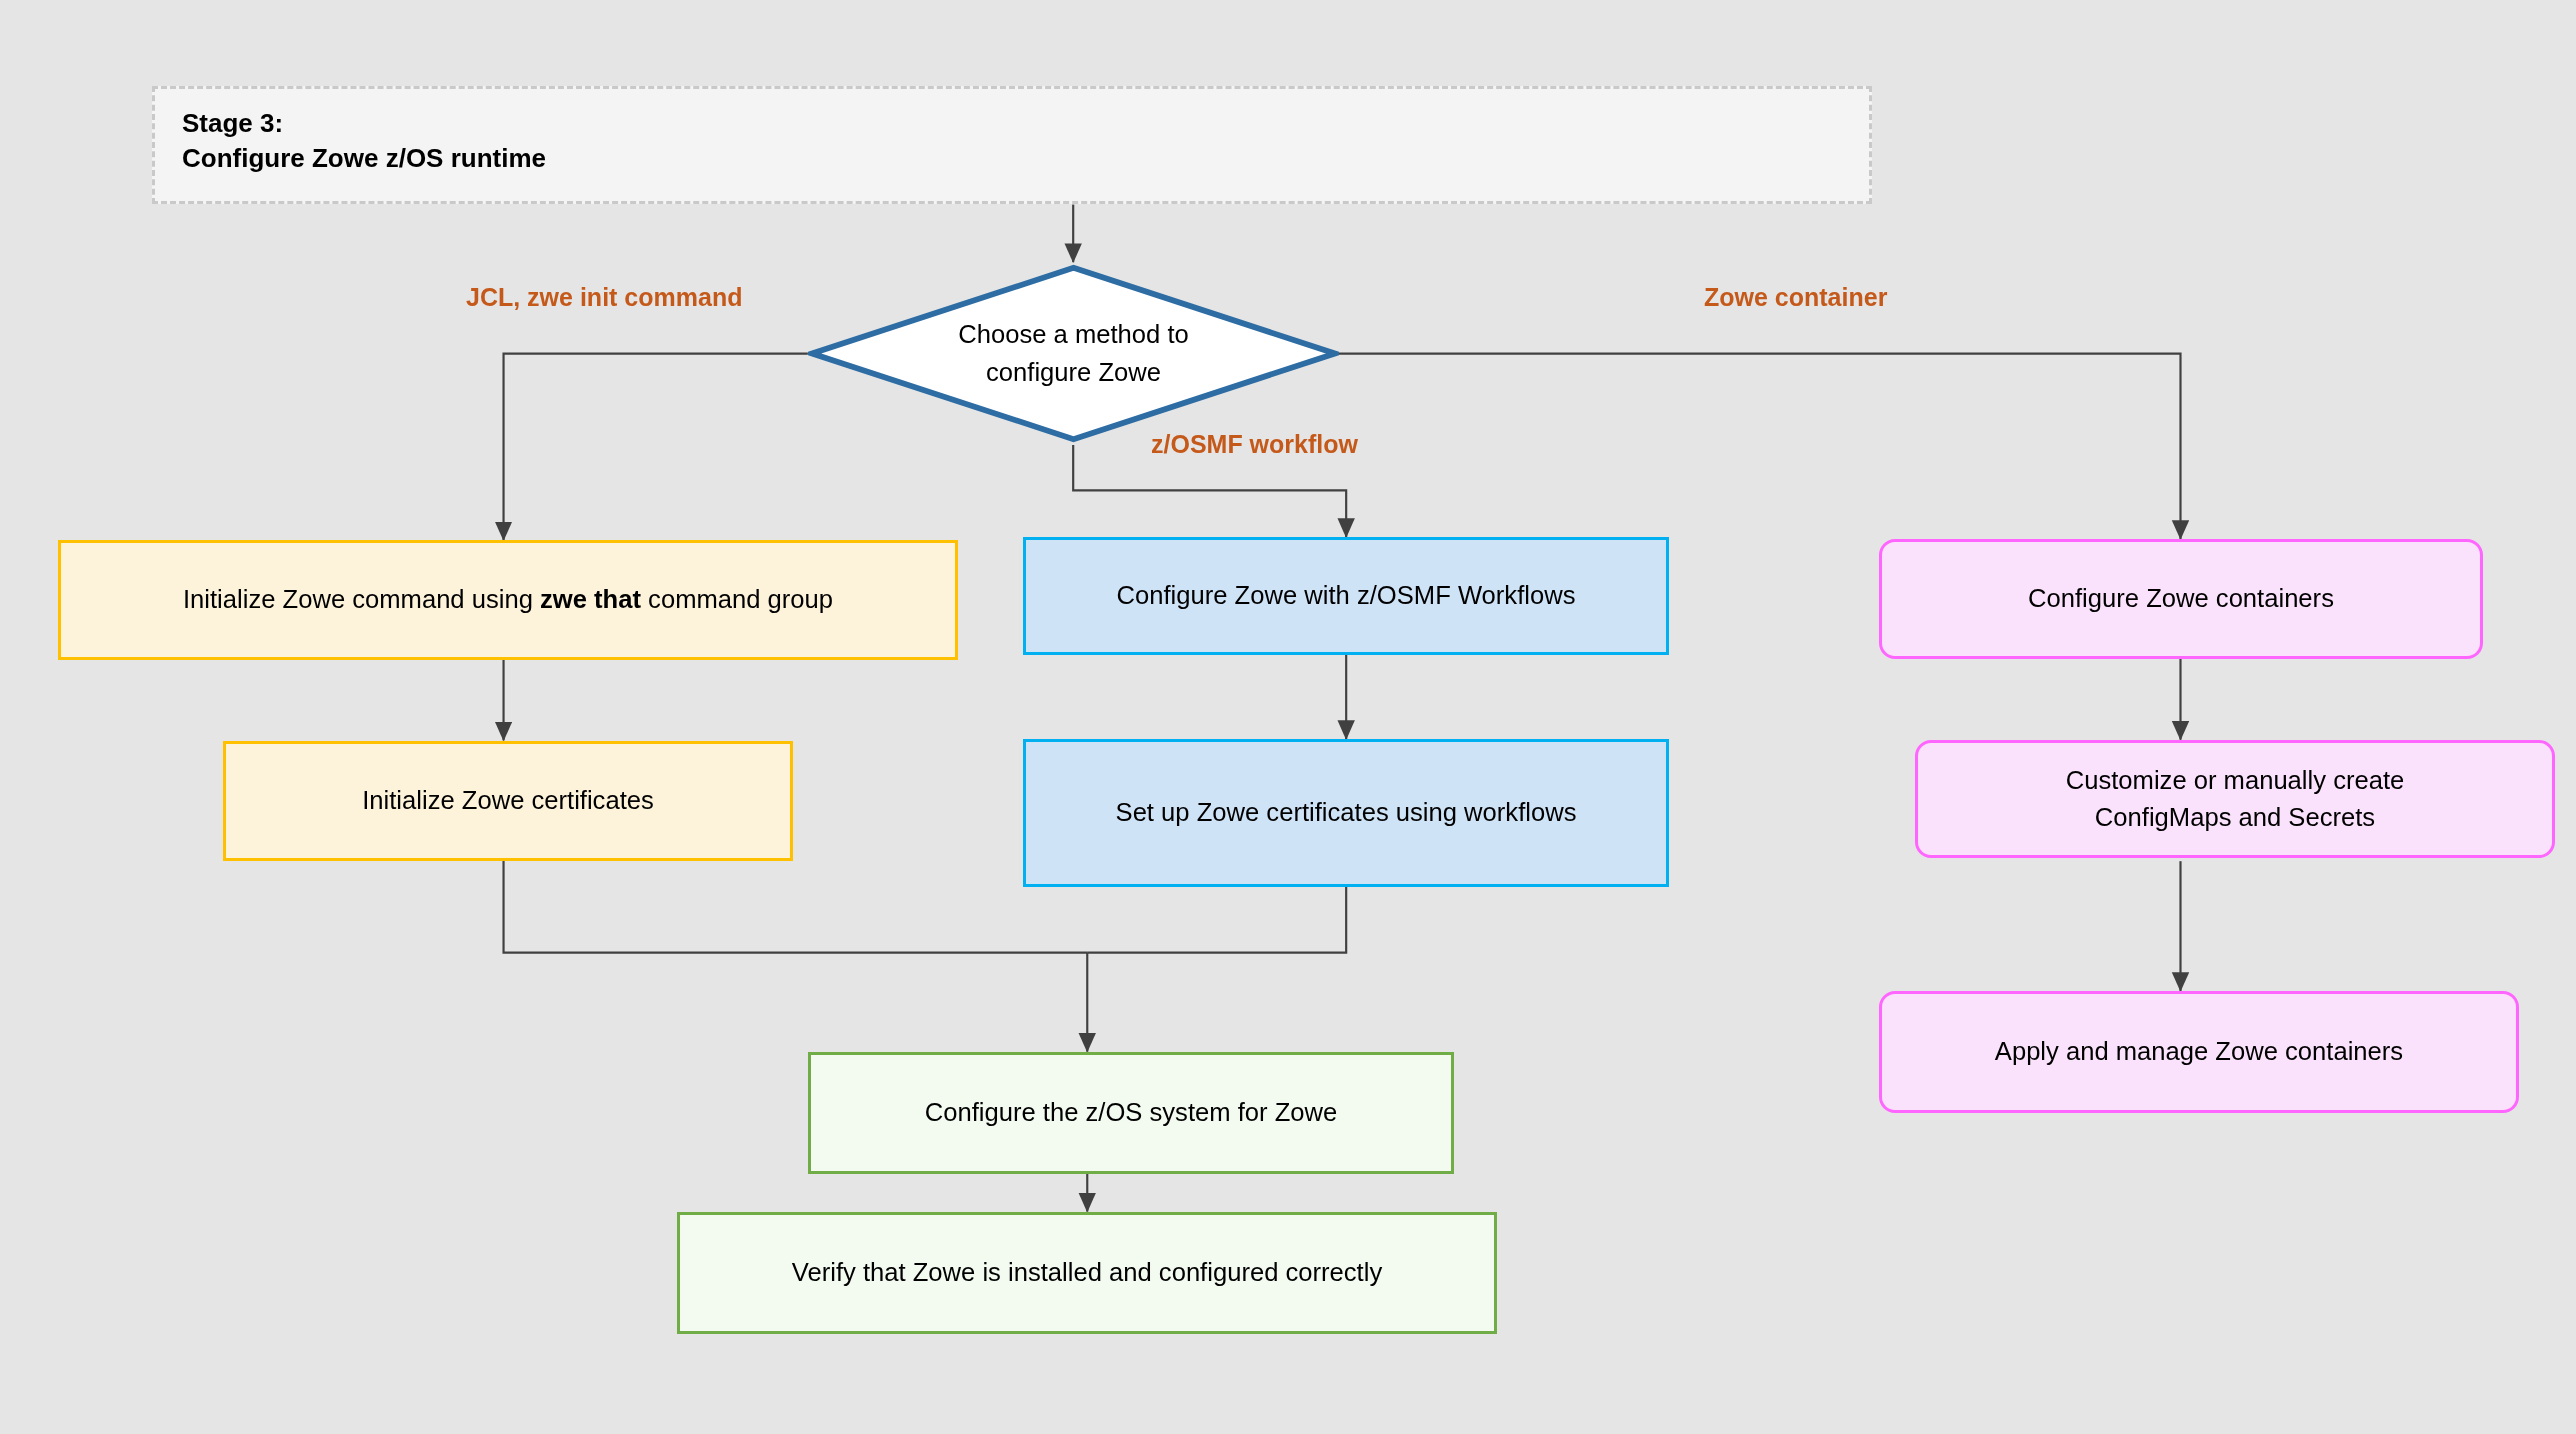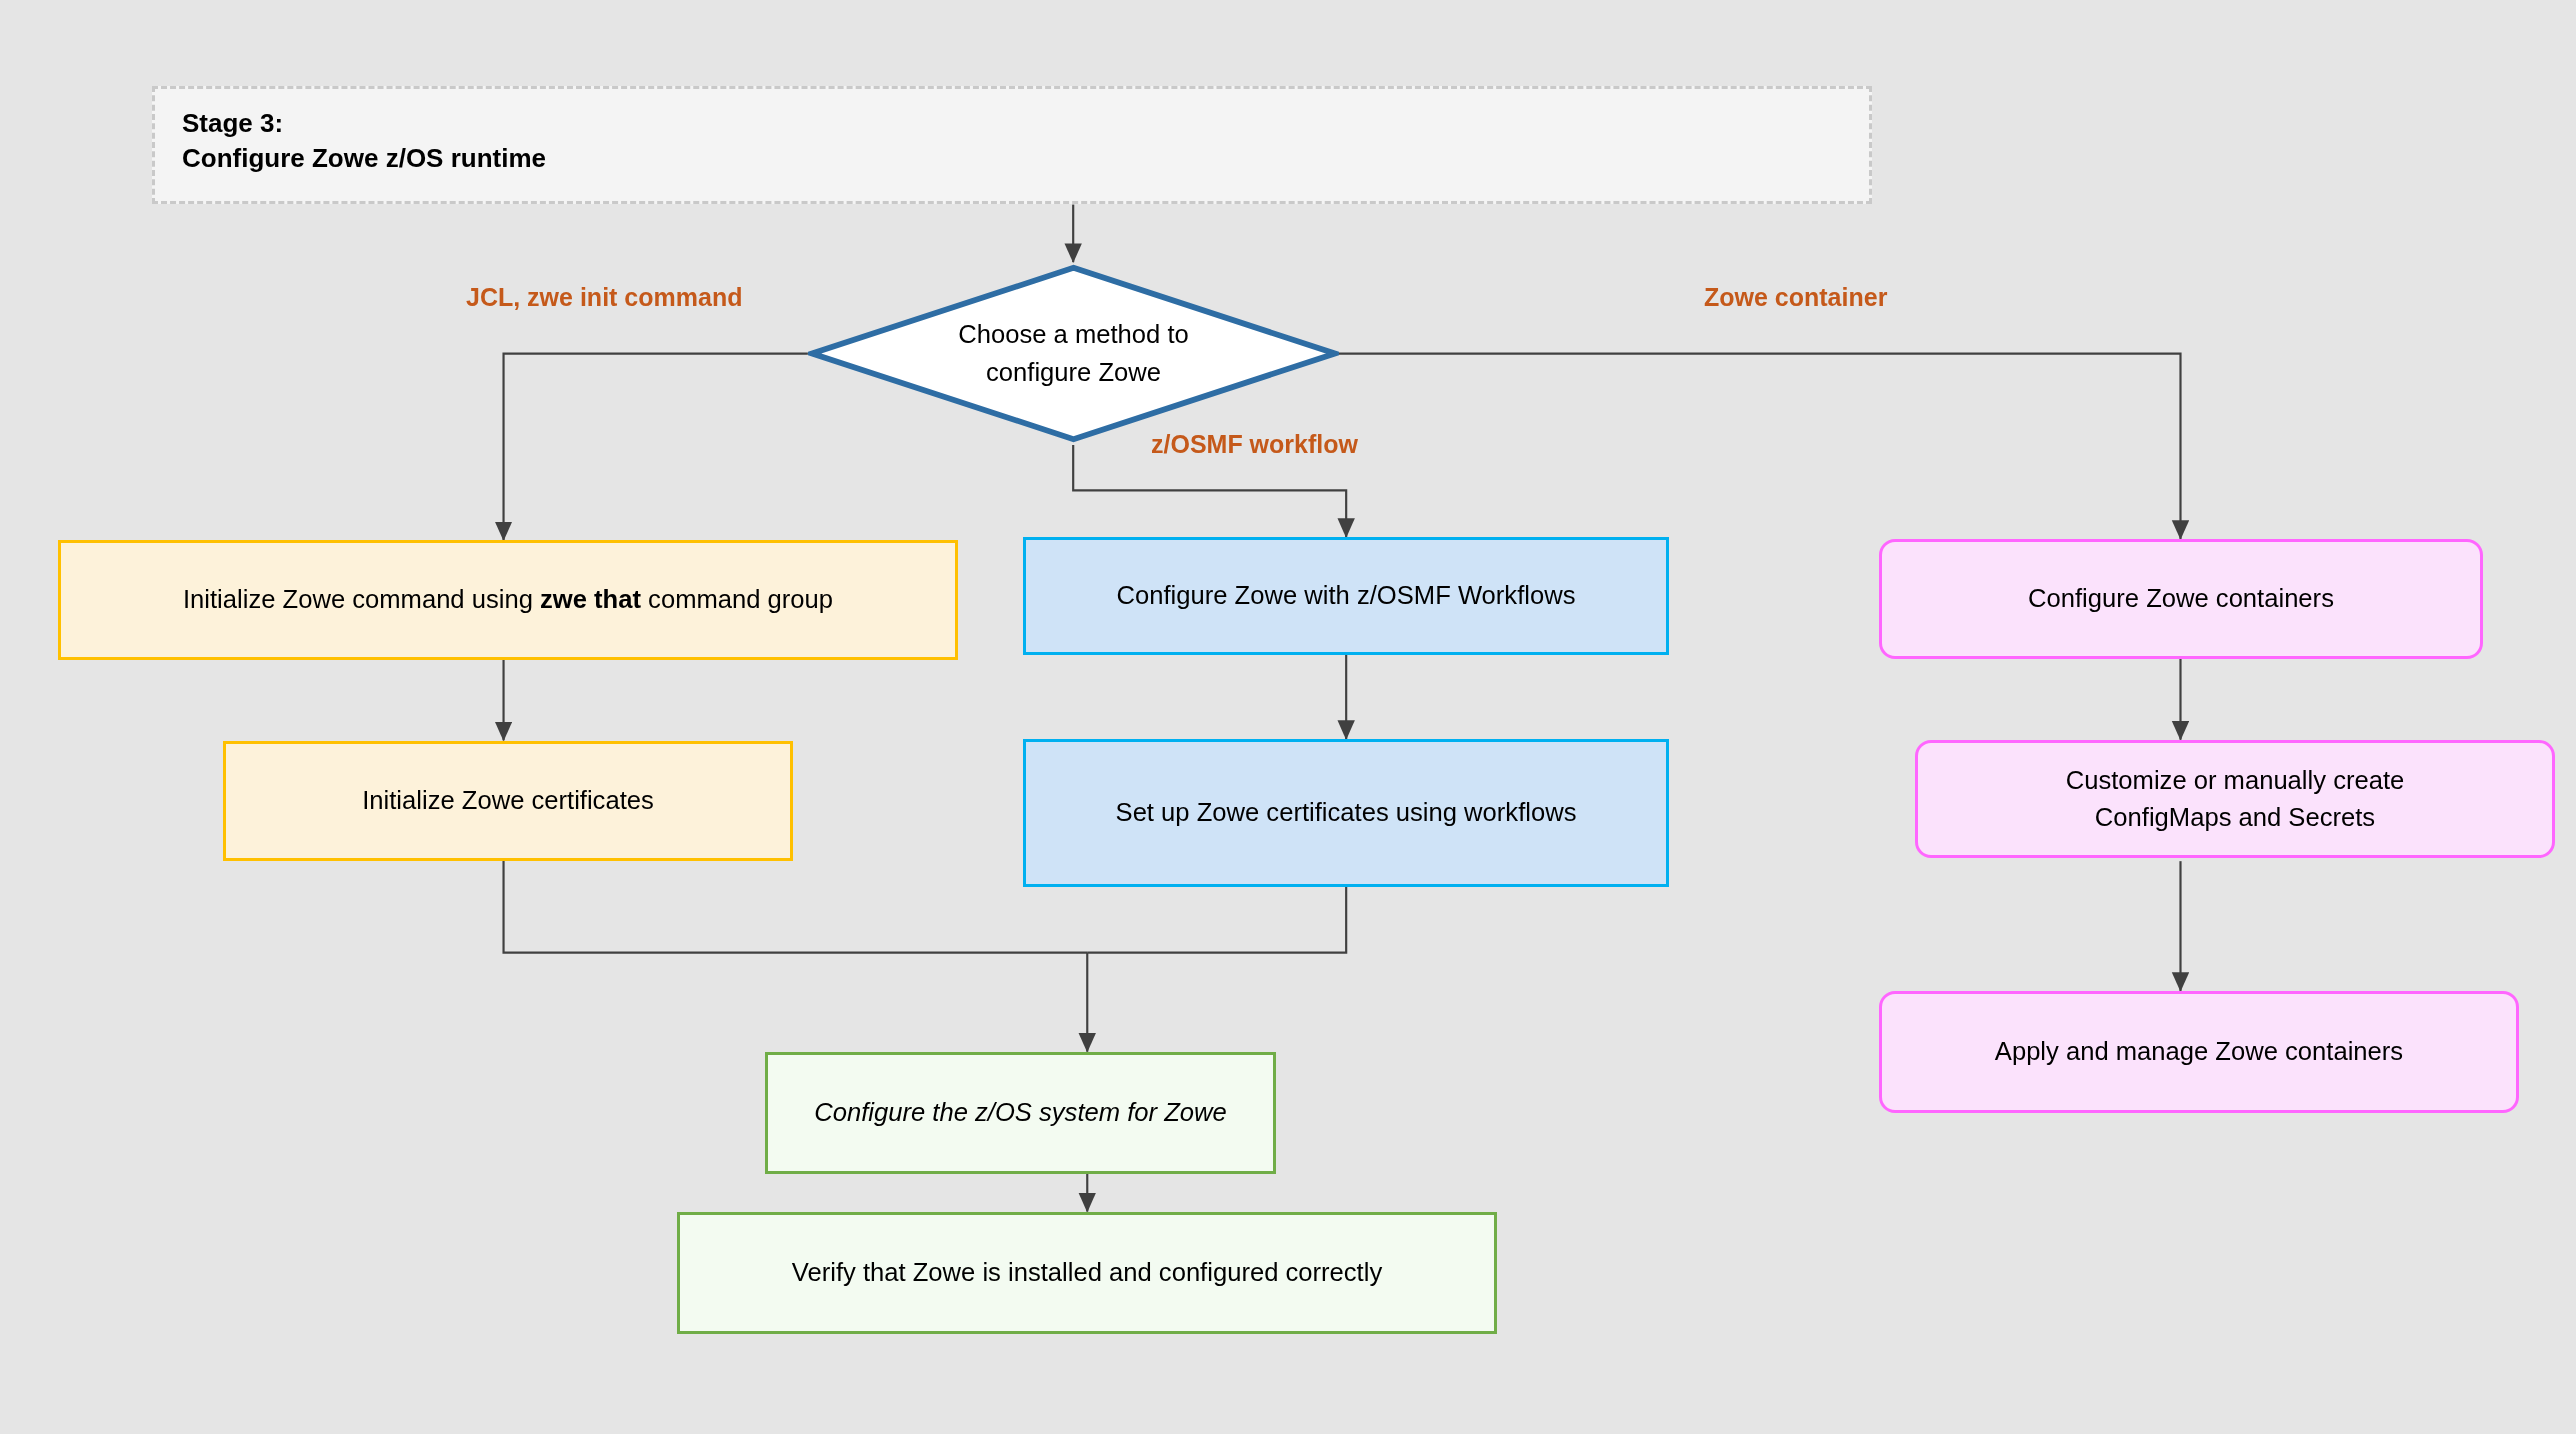--- a/index.html
+++ b/index.html
@@ -174,18 +174,18 @@
 
   <div class="node n-blue" style="left:1023px; top:739px; width:646px; height:148px;">Set up Zowe certificates using workflows</div>
 
   <div class="node n-pink" style="left:1879px; top:539px; width:604px; height:120px;">Configure Zowe containers</div>
 
   <div class="node n-pink" style="left:1879px; top:740px; width:640px; height:118px;margin-left:36px;">Customize or manually create
 ConfigMaps and Secrets</div>
 
   <div class="node n-pink" style="left:1879px; top:991px; width:640px; height:122px;">Apply and manage Zowe containers</div>
 
-  <div class="node n-green" style="left:765px; top:1052px; width:511px; height:122px;font-style:italic;">Configure the z/OS system for Zowe</div>
+  <div class="node n-green" style="left:808px; top:1052px; width:646px; height:122px;">Configure the z/OS system for Zowe</div>
 
   <div class="node n-green" style="left:677px; top:1212px; width:820px; height:122px;">Verify that Zowe is installed and configured correctly</div>
 
 </div>
 
 
 </body></html>

